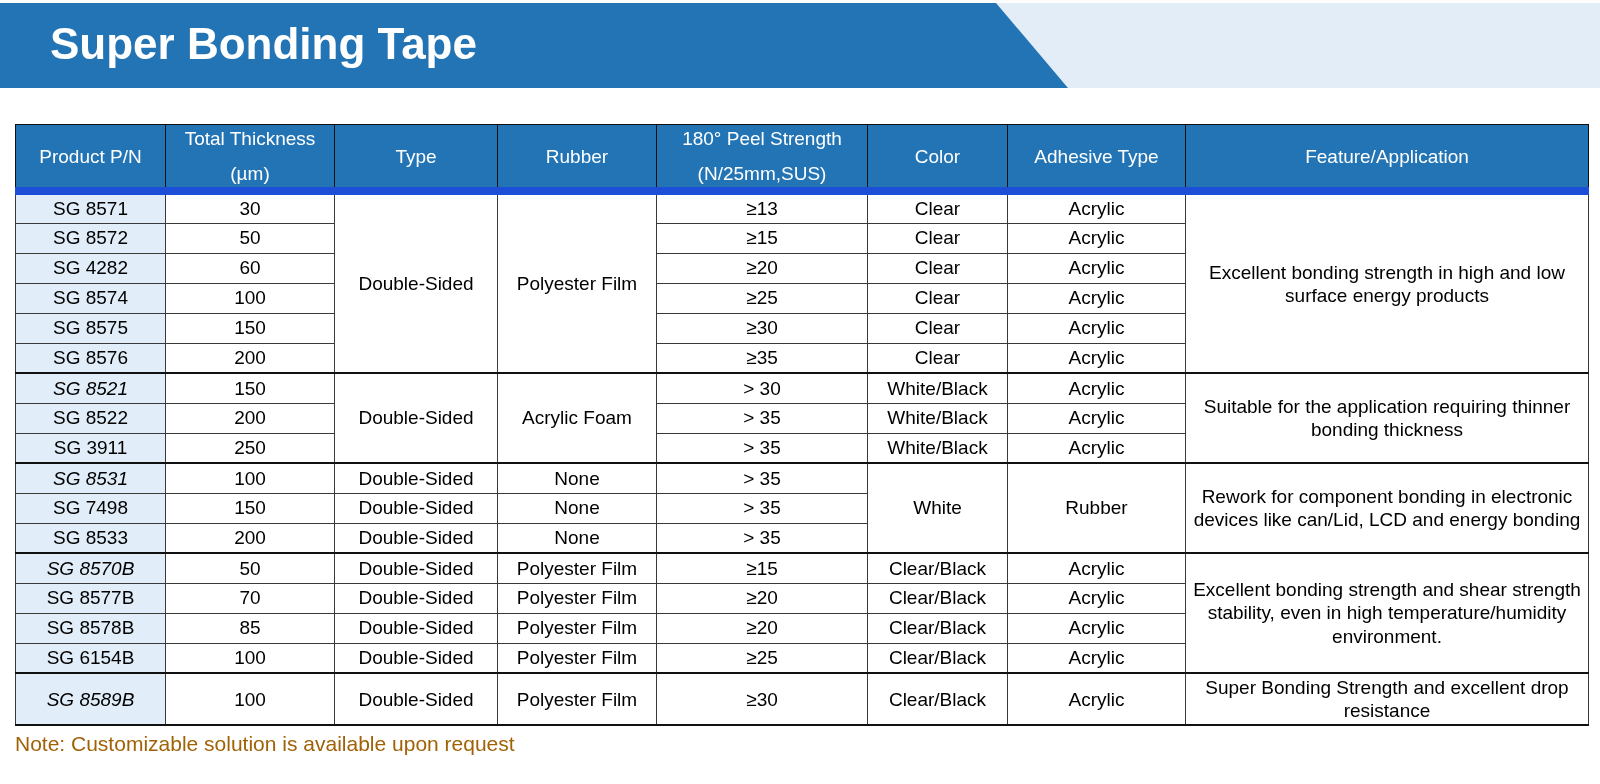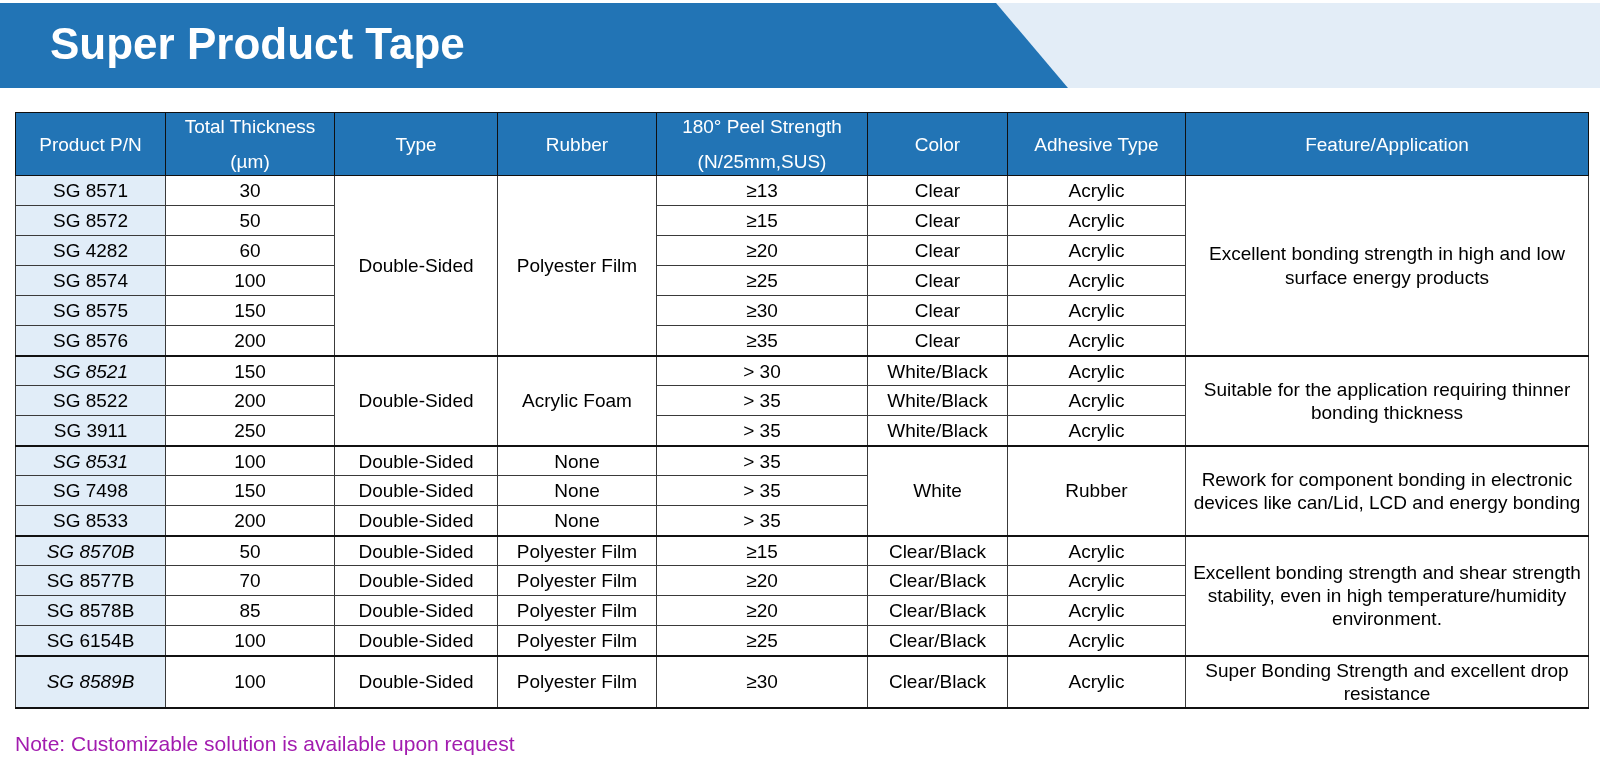--- a/index.html
+++ b/index.html
@@ -48,21 +48,21 @@
     color: #ffffff;
     letter-spacing: 0px;
     white-space: nowrap;
     line-height: 60px;
   }
 
   
   .table-wrap {
     position: absolute;
     left: 15px;
-    top: 112px;
+    top: 124px;
     width: 1573px;
   }
   table.spec {
     border-collapse: collapse;
     table-layout: fixed;
     width: 1573px;
     background: #ffffff;
   }
   table.spec th,
   table.spec td {
@@ -95,41 +95,41 @@
     padding-right: 8px;
     font-size: 19px;
     line-height: 1.30;
   }
   td.grp { background: #ffffff; }
 
   
   tr.group-start > td { border-top: 2px solid #111111; }
   tr.group-start > td.pn { border-top: 2px solid #111111; font-style: italic; }
   table.spec tbody tr:last-child > td { border-bottom: 2px solid #111111; }
-  table.spec tbody tr:first-child > td { border-top: 1px solid #1d4ed8; }
+  table.spec tbody tr:first-child > td { border-top: 8px solid #1d4ed8; }
 
   
   .note {
     position: absolute;
     left: 15px;
     top: 732px;
     font-size: 21px;
-    color: #a21caf;
+    color: #a16207;
     white-space: nowrap;
   }
 </style>
 </head>
 <body>
 
 <div id="page">
 
   <div class="banner">
     <div class="banner-light"></div>
     <div class="banner-dark"></div>
-    <div class="banner-title">Super Product Tape</div>
+    <div class="banner-title">Super Bonding Tape</div>
   </div>
 
   <div class="table-wrap">
     <table class="spec">
       <colgroup>
         <col style="width:150px">
         <col style="width:169px">
         <col style="width:163px">
         <col style="width:159px">
         <col style="width:211px">

